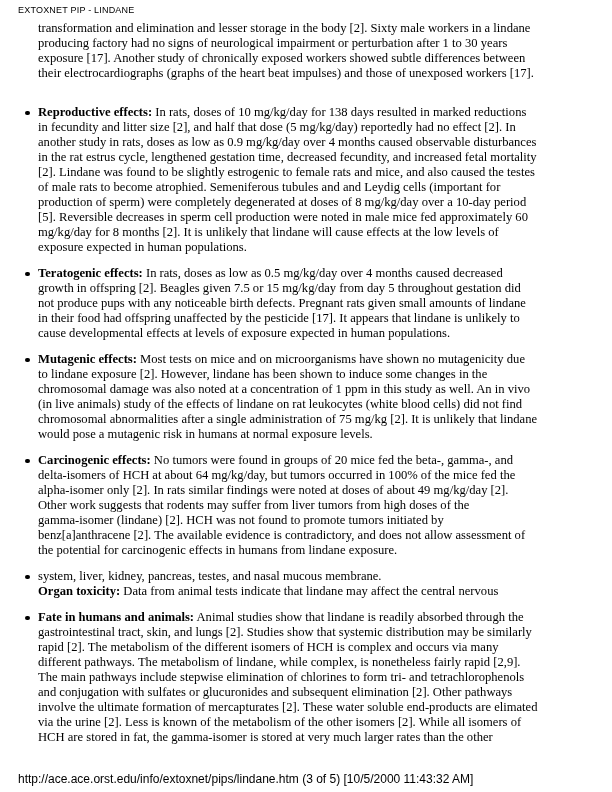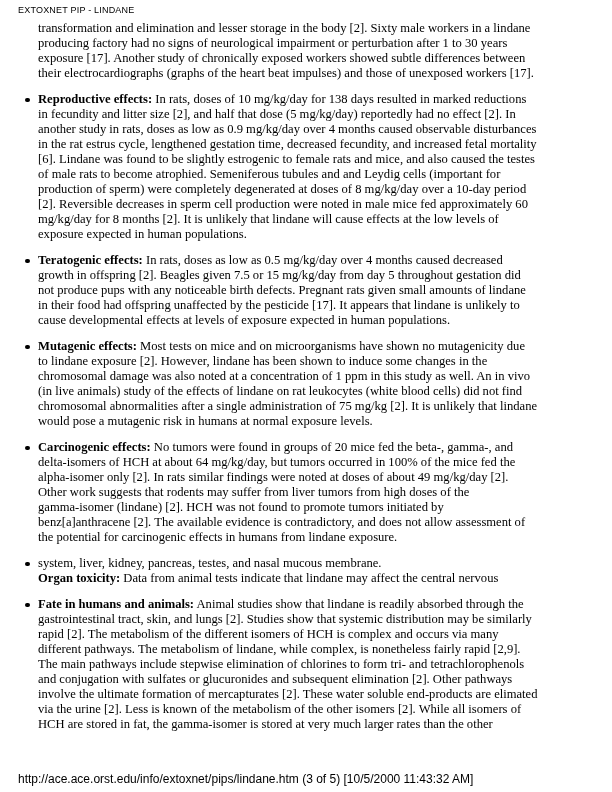--- a/index.html
+++ b/index.html
@@ -28,21 +28,21 @@
   }
   .content {
     position: absolute;
     top: 21px;
     left: 38px;
     width: 556px;
     font-size: 12.6px;
     line-height: 15px;
   }
   .paragraph {
-    margin: 0 0 11px 0;
+    margin: 0 0 24px 0;
   }
   .list-item {
     position: relative;
     margin: 8px 0 11px 0;
   }
   .line {
     white-space: nowrap;
   }
   .bullet {
     position: absolute;
@@ -78,24 +78,24 @@
         <div class="line">producing factory had no signs of neurological impairment or perturbation after 1 to 30 years</div>
         <div class="line">exposure [17]. Another study of chronically exposed workers showed subtle differences between</div>
         <div class="line">their electrocardiographs (graphs of the heart beat impulses) and those of unexposed workers [17].</div>
       </div>
       <div class="list-item">
         <span class="bullet"></span>
         <div class="line"><span class="item-label">Reproductive effects:</span> In rats, doses of 10 mg/kg/day for 138 days resulted in marked reductions</div>
         <div class="line">in fecundity and litter size [2], and half that dose (5 mg/kg/day) reportedly had no effect [2]. In</div>
         <div class="line">another study in rats, doses as low as 0.9 mg/kg/day over 4 months caused observable disturbances</div>
         <div class="line">in the rat estrus cycle, lengthened gestation time, decreased fecundity, and increased fetal mortality</div>
-        <div class="line">[6]. Lindane was found to be slightly estrogenic to female rats and mice, and also caused the testes</div>
+        <div class="line">[2]. Lindane was found to be slightly estrogenic to female rats and mice, and also caused the testes</div>
         <div class="line">of male rats to become atrophied. Semeniferous tubules and and Leydig cells (important for</div>
         <div class="line">production of sperm) were completely degenerated at doses of 8 mg/kg/day over a 10-day period</div>
-        <div class="line">[2]. Reversible decreases in sperm cell production were noted in male mice fed approximately 60</div>
+        <div class="line">[5]. Reversible decreases in sperm cell production were noted in male mice fed approximately 60</div>
         <div class="line">mg/kg/day for 8 months [2]. It is unlikely that lindane will cause effects at the low levels of</div>
         <div class="line">exposure expected in human populations.</div>
       </div>
       <div class="list-item">
         <span class="bullet"></span>
         <div class="line"><span class="item-label">Teratogenic effects:</span> In rats, doses as low as 0.5 mg/kg/day over 4 months caused decreased</div>
         <div class="line">growth in offspring [2]. Beagles given 7.5 or 15 mg/kg/day from day 5 throughout gestation did</div>
         <div class="line">not produce pups with any noticeable birth defects. Pregnant rats given small amounts of lindane</div>
         <div class="line">in their food had offspring unaffected by the pesticide [17]. It appears that lindane is unlikely to</div>
         <div class="line">cause developmental effects at levels of exposure expected in human populations.</div>

